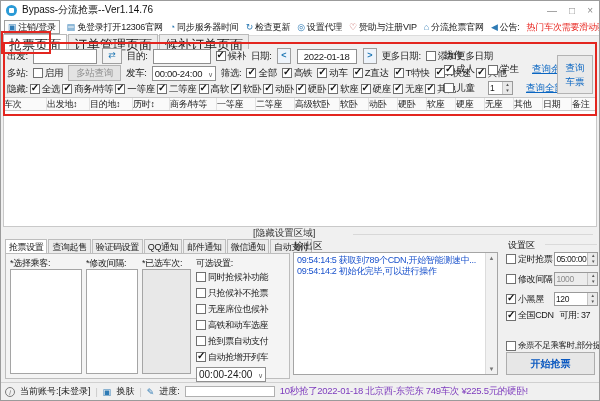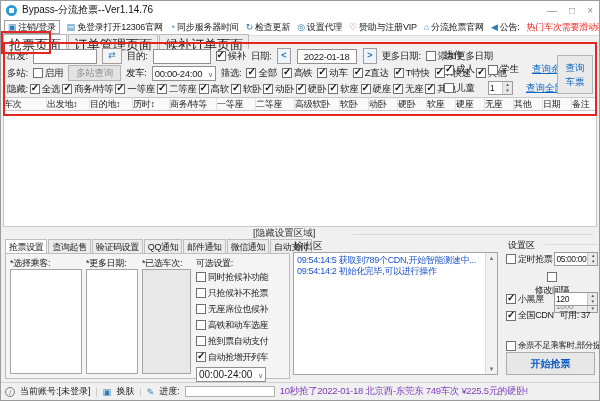--- a/index.html
+++ b/index.html
@@ -95,21 +95,21 @@
   .vscroll{position:absolute;right:0;top:0;bottom:0;width:11px;background:#f1f1f1;border-left:1px solid #dcdcdc;}
   .vup,.vdn{position:absolute;left:0;right:0;text-align:center;font-size:6px;color:#777;line-height:8px;}
   .vup{top:1px;}.vdn{bottom:1px;}
   .vup::after{content:"▲";}.vdn::after{content:"▼";}
 
   
   .settings{position:absolute;left:502px;top:238px;width:96px;height:140px;font-size:9px;}
   .slabel{position:absolute;left:5px;top:0;}
   .sline{position:absolute;left:42px;right:2px;top:5px;border-top:1px solid #dadada;}
   .srow{position:absolute;left:3px;right:1px;display:flex;align-items:center;gap:2px;white-space:nowrap;letter-spacing:-0.4px;}
-  .srow1{top:13px;}.srow2{top:33px;flex-direction:column;}.srow3{top:53px;}.srow4{top:70px;}.srow5{top:86px;font-size:8.5px;}.srow6{top:101px;font-size:8.5px;}
+  .srow1{top:13px;}.srow2{top:33px;}.srow3{top:53px;}.srow4{top:70px;}.srow5{top:86px;font-size:8.5px;}.srow6{top:101px;font-size:8.5px;}
   .spin{display:inline-flex;height:14px;border:1px solid #9a9a9a;background:#fff;box-sizing:border-box;margin-left:auto;}
   .spin .v{min-width:30px;padding:0 1px;font-size:8.5px;line-height:12px;}
   .spin.dis{background:#ececec;color:#8d8d8d;}
   .spin .btns{width:9px;border-left:1px solid #c4c4c4;display:flex;flex-direction:column;background:#e9e9e9;}
   .spin .btns i{font-style:normal;font-size:4.5px;line-height:6px;text-align:center;color:#555;}
   .spin .btns i.u::after{content:"▲";}.spin .btns i.d::after{content:"▼";}
   .spin.small .v{min-width:11px;}
   .startbtn{position:absolute;left:3px;right:4px;top:113px;height:23px;background:#e7e7e7;border:1px solid #adadad;color:#0a58c0;
     font-weight:700;font-size:10px;text-align:center;line-height:21px;box-sizing:border-box;}
   .avail{margin-left:4px;}
@@ -377,21 +377,21 @@
         </span><span class="ptab">
           <span>邮件通知</span>
         </span><span class="ptab">
           <span>微信通知</span>
         </span><span class="ptab">
           <span>自动支付</span>
         </span></div>
     </div>
     <div class="pbody">
       <span class="collab l1">*选择乘客:</span>
-      <span class="collab l2">*更多日期:</span>
+      <span class="collab l2">*修改间隔:</span>
       <span class="collab l3">*已选车次:</span>
       <span class="collab l4">可选设置:</span>
       <div class="lb lb1"></div>
       <div class="lb lb2"></div>
       <div class="lb lb3"></div>
       <div class="optcol">
         <div class="orep">
           
         <div class="optrow">
             <span class="cb"></span>

